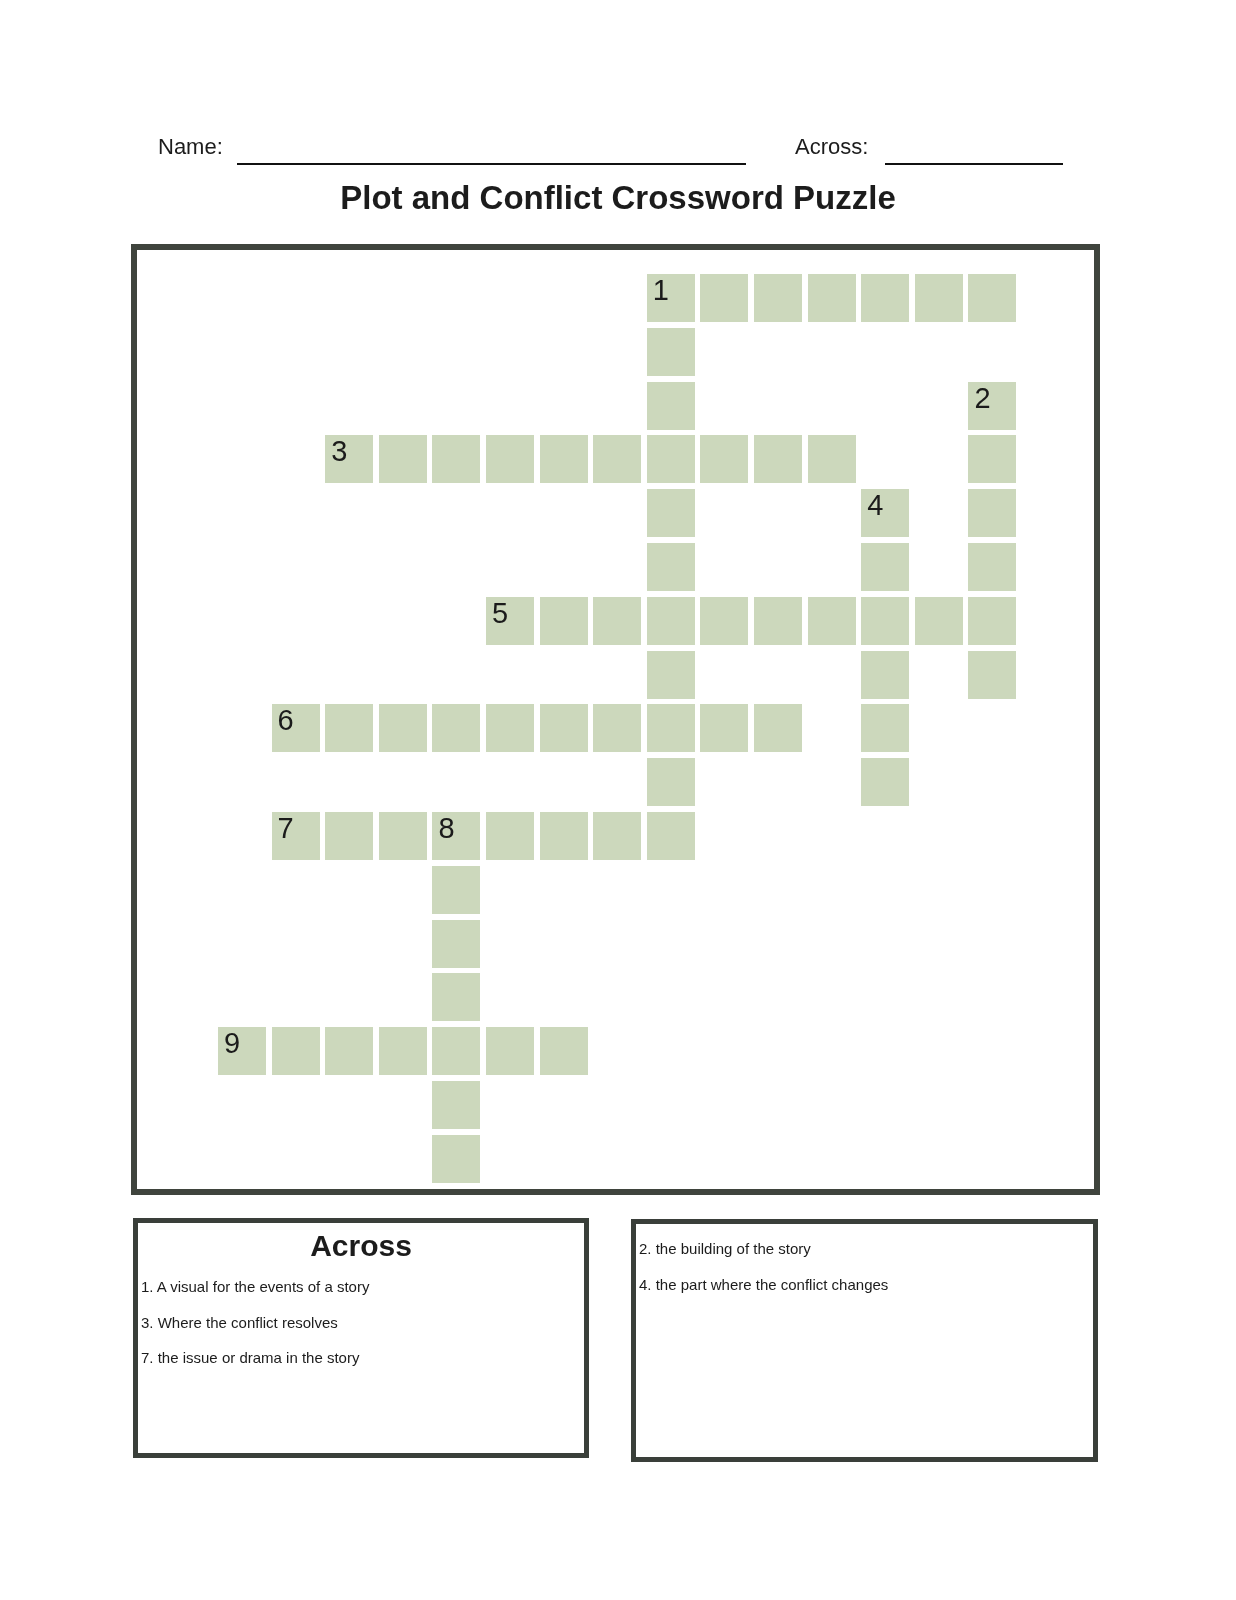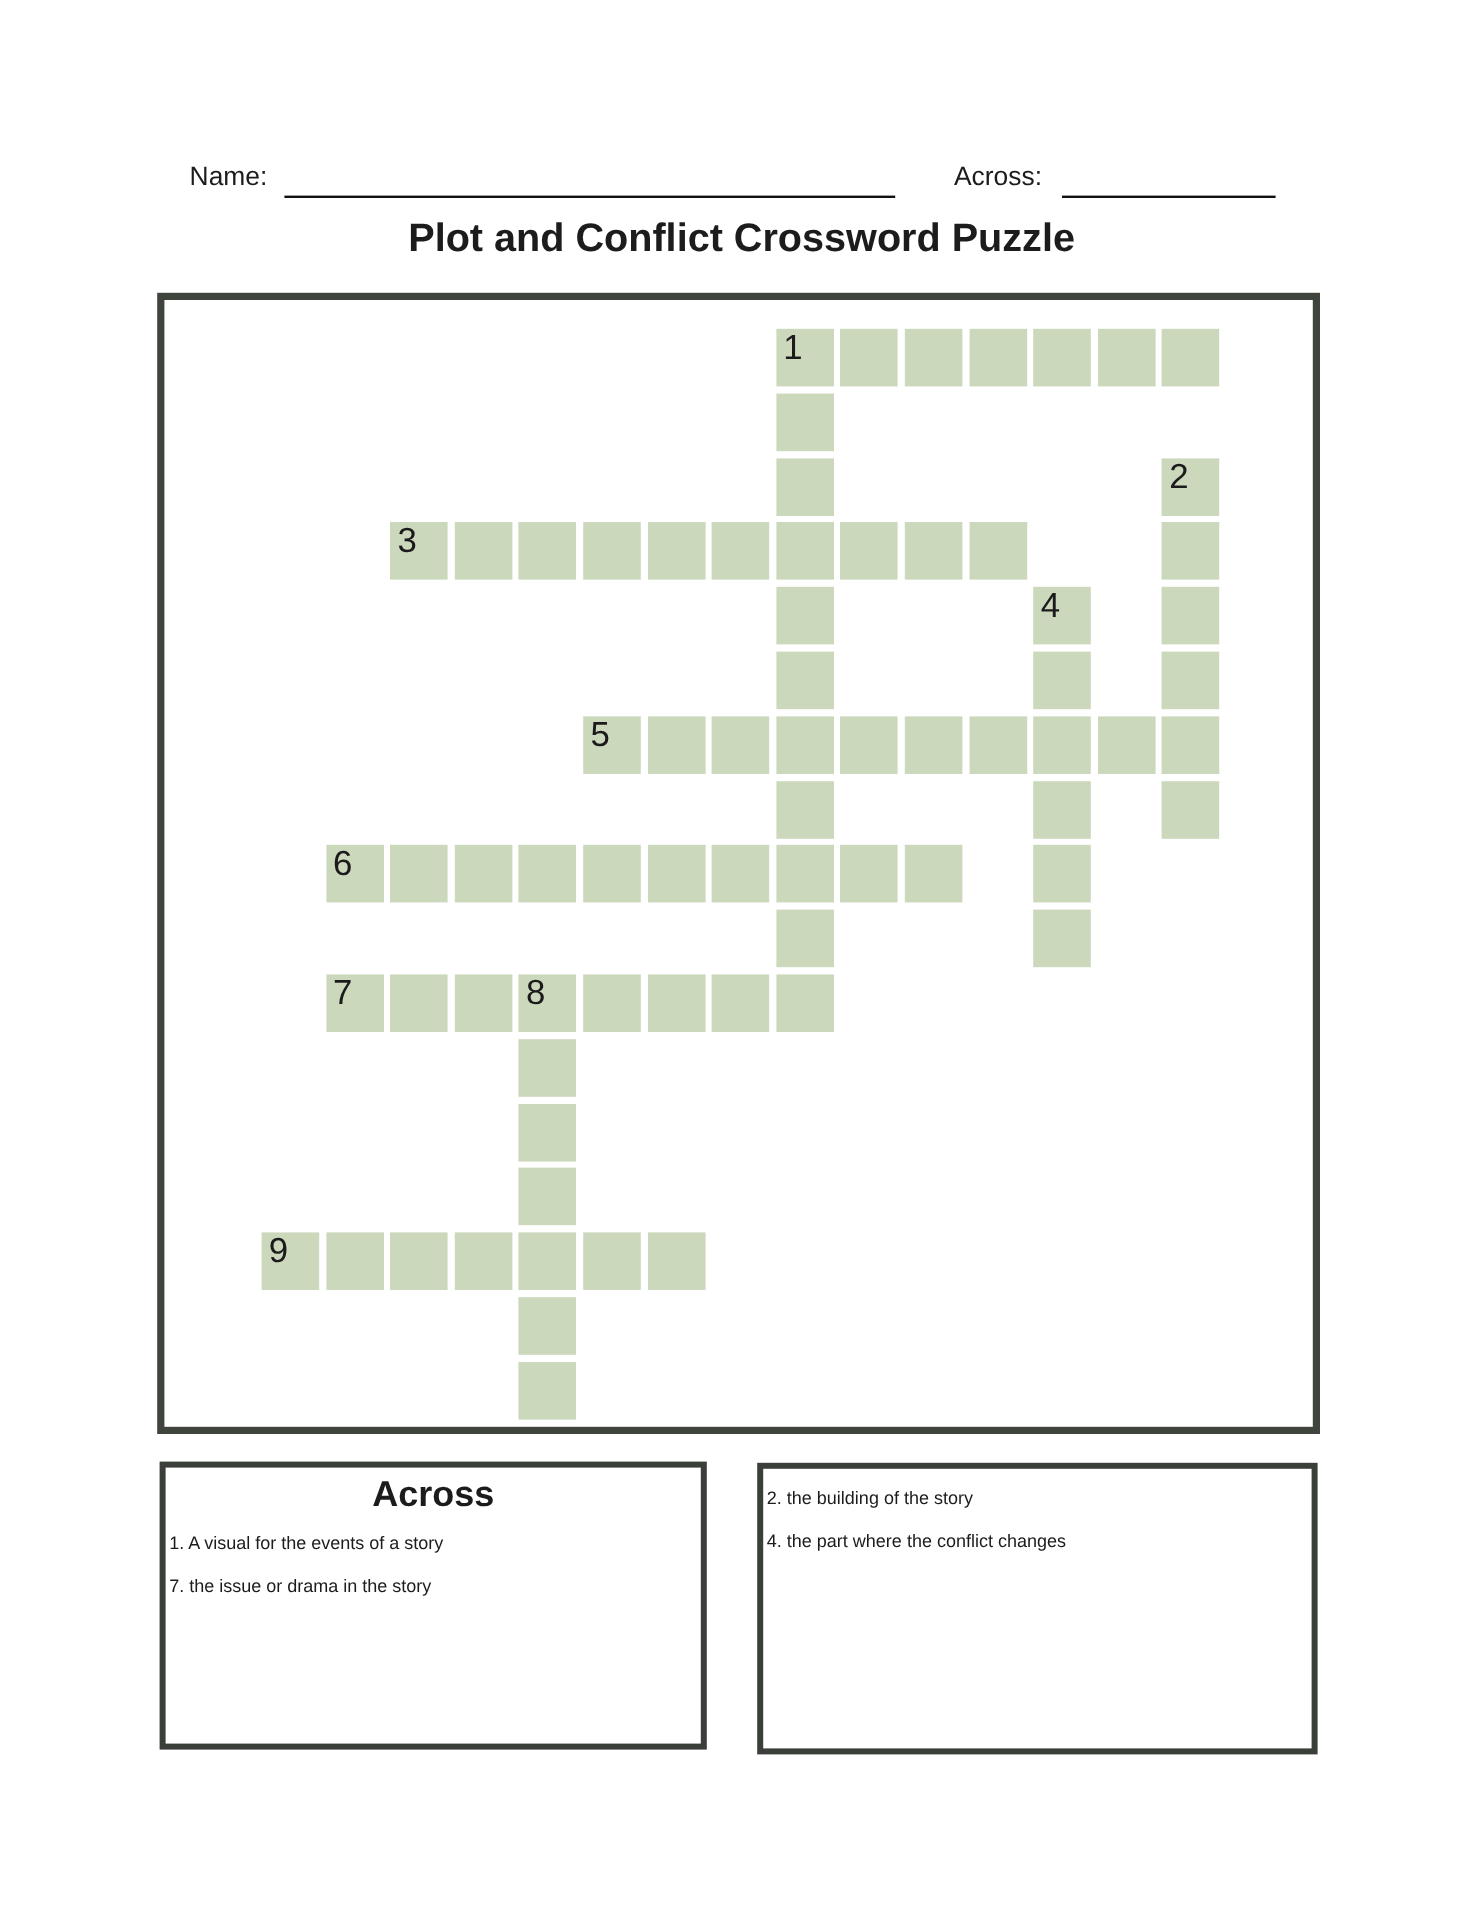--- a/index.html
+++ b/index.html
@@ -152,20 +152,21 @@
       <div class="cell" style="left: 402.6px; top: 777.2px; height: 48px; width: 48px;"></div>
       <div class="cell" style="left: 295.4px; top: 831px; height: 48px; width: 48px;"></div>
       <div class="cell" style="left: 295.4px; top: 884.8px; height: 48px; width: 48px;"></div>
     </div>
 </div>
 
 <section class="cluebox" id="across-box">
   <h2>Across</h2>
   <div class="clues">
       <div class="clue">1. A visual for the events of a story</div>
+      <div class="clue">3. Where the conflict resolves</div>
       <div class="clue">7. the issue or drama in the story</div>
     </div>
 </section>
 
 <section class="cluebox" id="down-box">
   <div class="clues">
       <div class="clue">2. the building of the story</div>
       <div class="clue">4. the part where the conflict changes</div>
     </div>
 </section>

